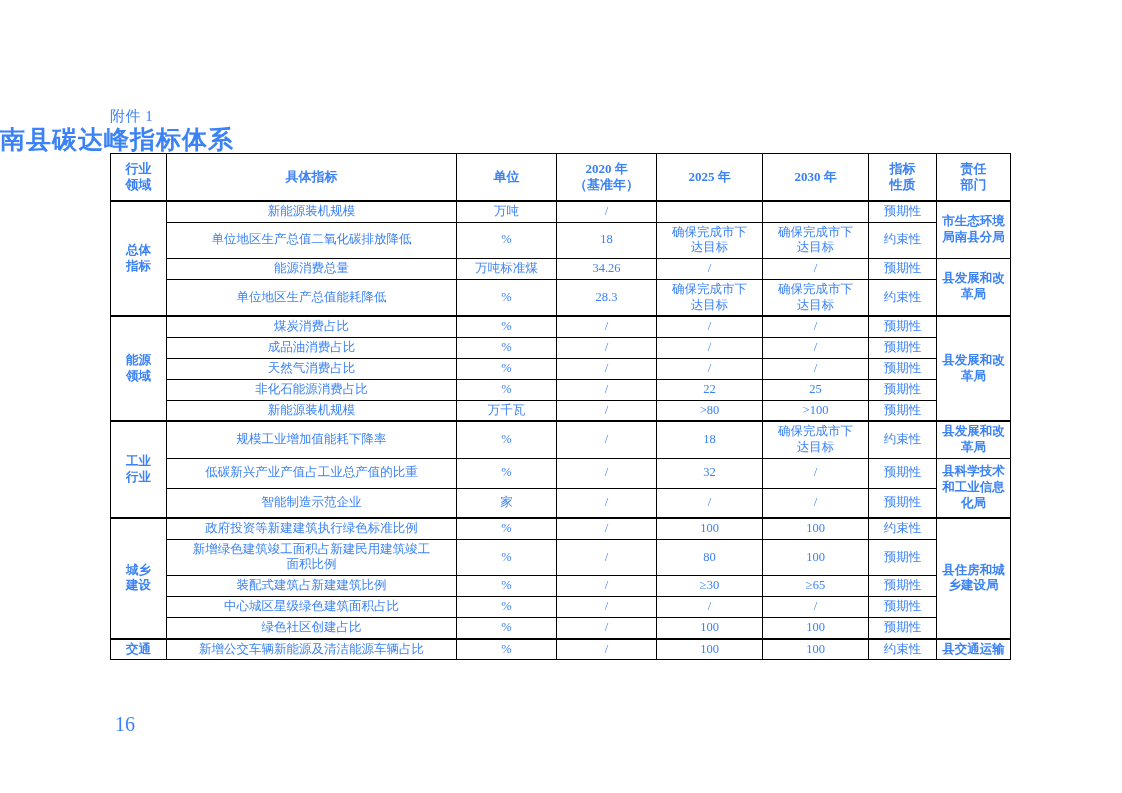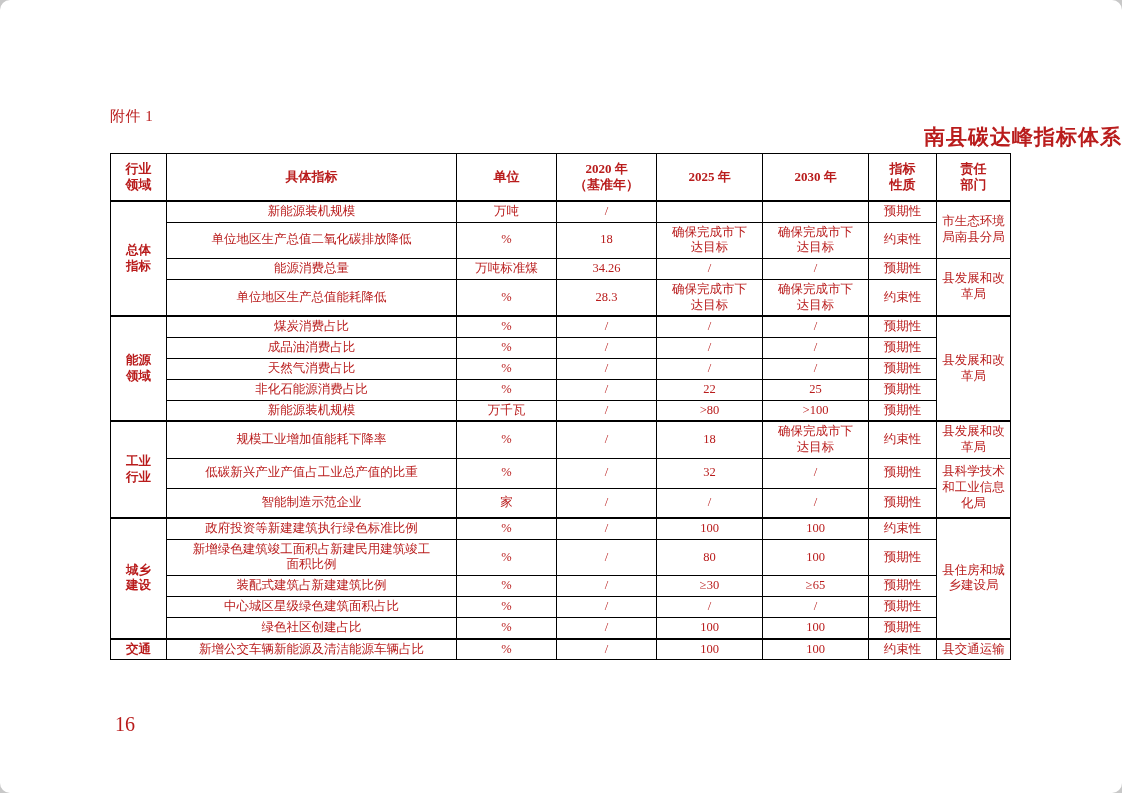--- a/index.html
+++ b/index.html
@@ -7,39 +7,38 @@
     padding: 0;
     background: #c8c8c8;
   }
   .page {
     width: 1122px;
     height: 793px;
     background: #ffffff;
     position: relative;
     margin: 0 auto;
     font-family: "Liberation Serif", serif;
-    color: #b91c1c;
+    color: #3b82f6;
     box-sizing: border-box;
-    border-radius: 10px;
   }
   .attachment-label {
     position: absolute;
     left: 110px;
     top: 107px;
     font-size: 15px;
     font-family: "Liberation Serif", serif;
     letter-spacing: 0.5px;
   }
   .doc-title {
     position: absolute;
     left: 0;
     right: 0;
     top: 123px;
-    text-align: right;
-    font-size: 21px;
+    text-align: left;
+    font-size: 25px;
     font-weight: bold;
     font-family: "Liberation Serif", serif;
     letter-spacing: 1px;
   }
   table.indicators {
     position: absolute;
     left: 110px;
     top: 153px;
     width: 900px;
     border-collapse: collapse;
@@ -60,20 +59,21 @@
     height: 42px;
   }
   td.field {
     font-weight: bold;
   }
   td.unit, td.base, td.y2025, td.y2030, td.nature {
     font-size: 12px;
   }
   td.dept {
     font-size: 12.5px;
+    font-weight: bold;
   }
   .row-h {
     height: 21px;
   }
   .row-h2 {
     height: 30px;
   }
   .page-number {
     position: absolute;
     left: 115px;

